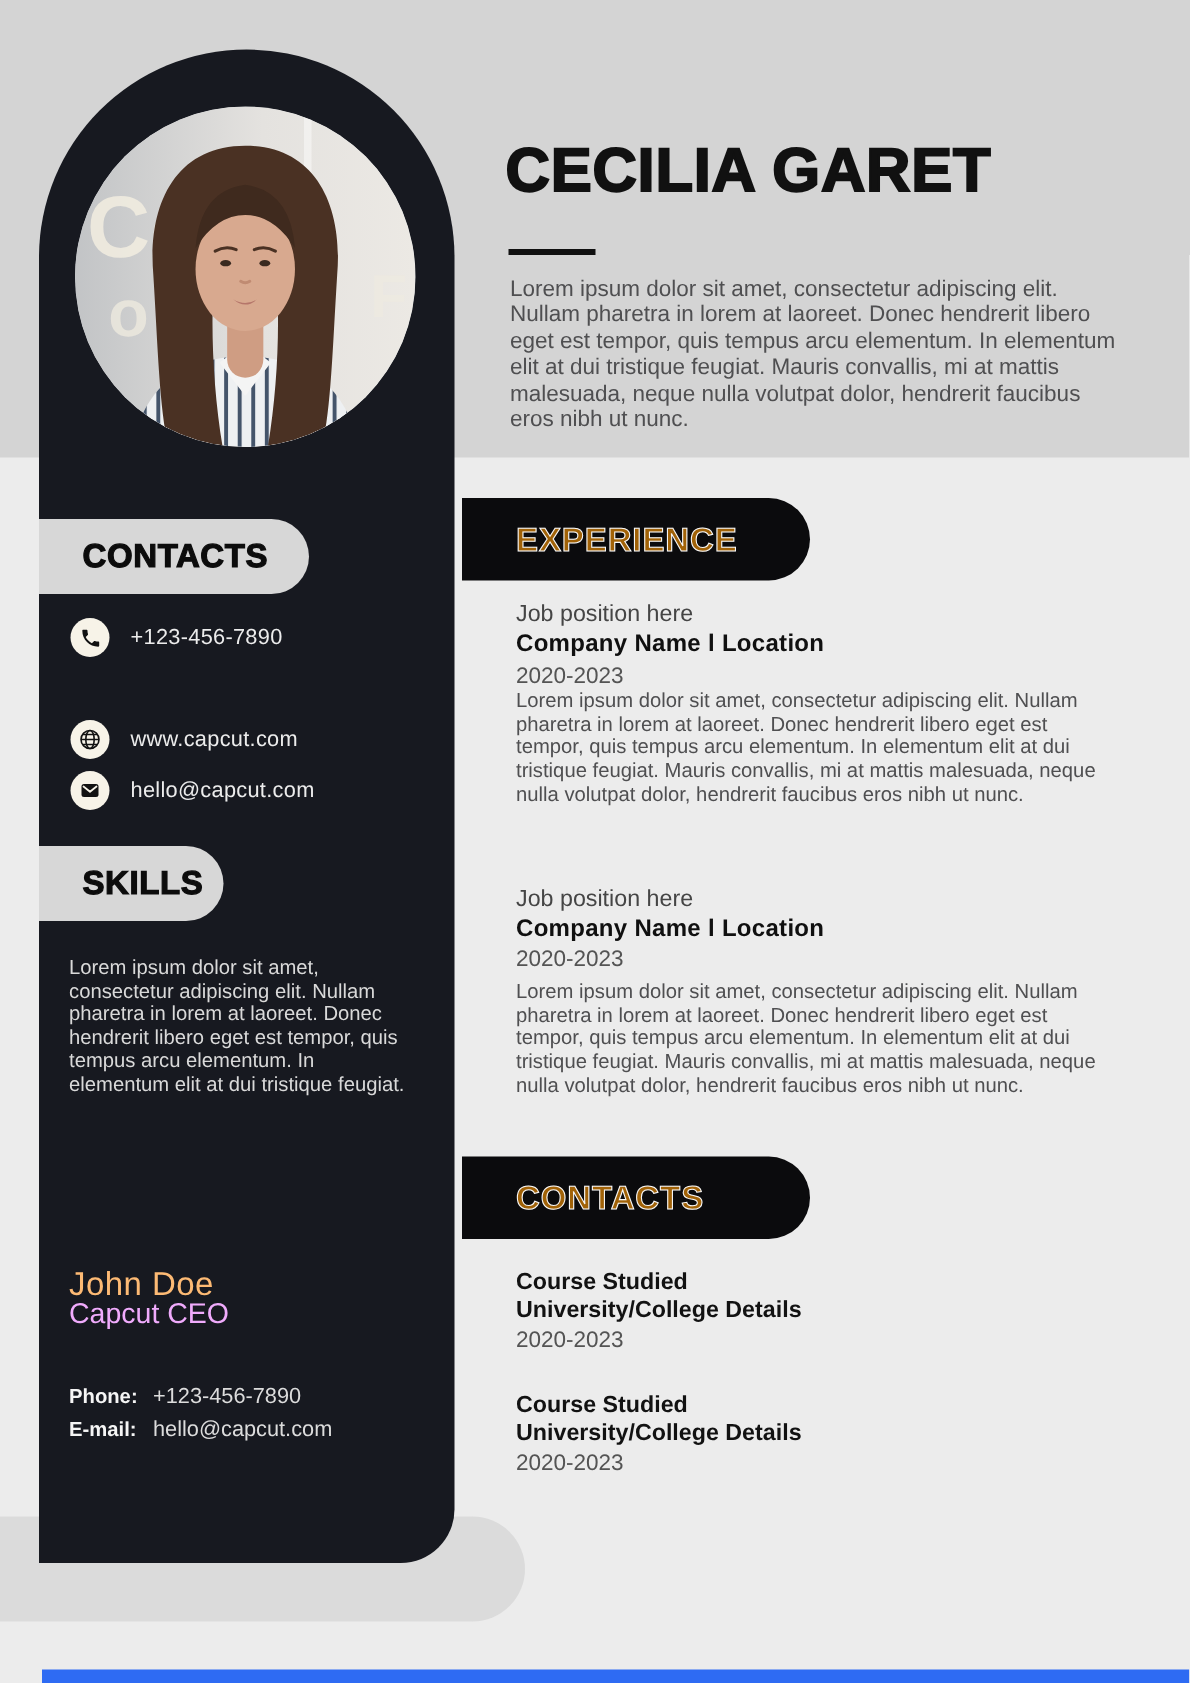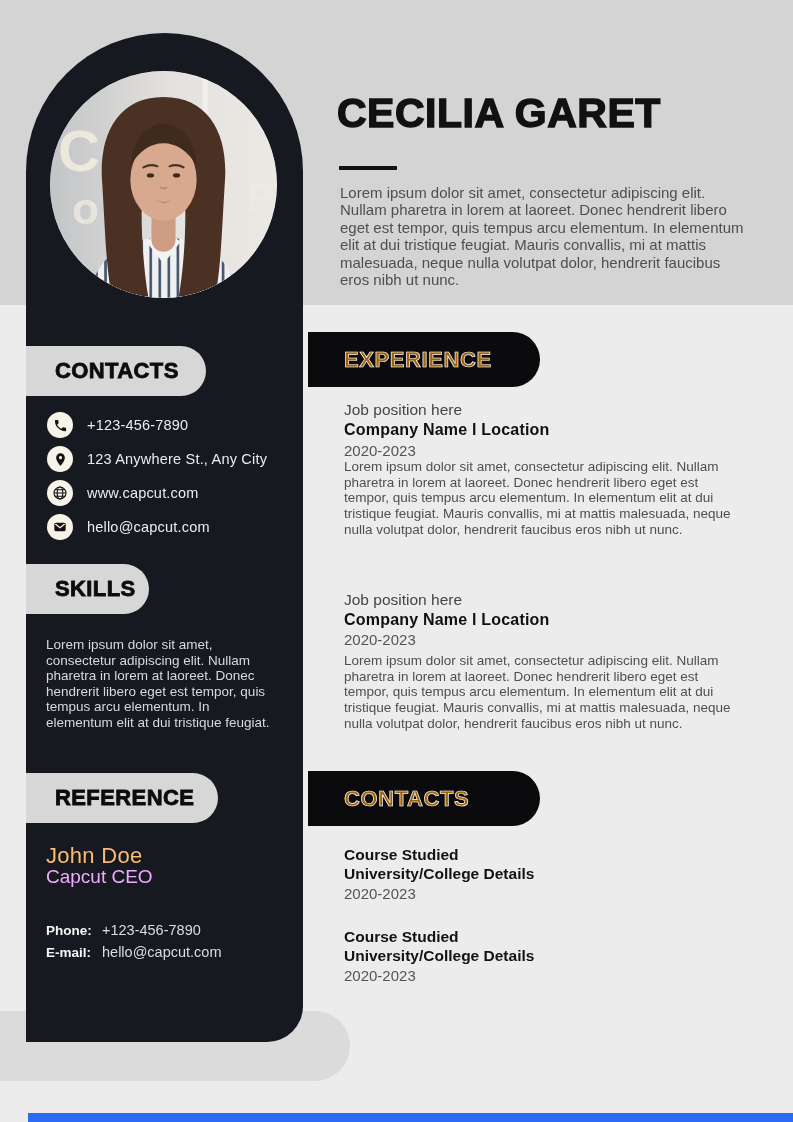--- a/index.html
+++ b/index.html
@@ -118,28 +118,20 @@
 
     <div class="contact-row" style="top:379px;">
       <span class="icon-circle">
         <svg width="15" height="15" viewBox="0 0 24 24">
             <path fill="#121212" d="M6.62 10.79c1.44 2.83 3.76 5.14 6.59 6.59l2.2-2.2c.27-.27.67-.36 1.02-.24 1.12.37 2.33.57 3.57.57.55 0 1 .45 1 1V20c0 .55-.45 1-1 1-9.39 0-17-7.61-17-17 0-.55.45-1 1-1h3.5c.55 0 1 .45 1 1 0 1.25.2 2.45.57 3.57.11.35.03.74-.25 1.02l-2.2 2.2z"></path>
           </svg>
       </span>
       <span class="contact-text">+123-456-7890</span>
     </div>
 
-    <div class="contact-row" style="top:413px;">
-      <span class="icon-circle">
-        <svg width="15" height="15" viewBox="0 0 24 24">
-            <path fill="#121212" d="M12 2C8.13 2 5 5.13 5 9c0 5.25 7 13 7 13s7-7.75 7-13c0-3.87-3.13-7-7-7zm0 9.5c-1.38 0-2.5-1.12-2.5-2.5s1.12-2.5 2.5-2.5 2.5 1.12 2.5 2.5-1.12 2.5-2.5 2.5z"></path>
-          </svg>
-      </span>
-      <span class="contact-text">123 Anywhere St., Any City</span>
-    </div>
 
     <div class="contact-row" style="top:447px;">
       <span class="icon-circle">
         <svg width="16" height="16" viewBox="0 0 24 24" fill="none" stroke="#121212" stroke-width="1.6">
           <circle cx="12" cy="12" r="9"></circle>
             <ellipse cx="12" cy="12" rx="4.2" ry="9"></ellipse>
           <path d="M3 12h18M4.6 7h14.8M4.6 17h14.8"></path>
         </svg>
       </span>
       <span class="contact-text">www.capcut.com</span>
@@ -153,23 +145,20 @@
           </svg>
       </span>
       <span class="contact-text">hello@capcut.com</span>
     </div>
 
     <div class="side-pill pill-skills">
       <span>SKILLS</span>
     </div>
     <div class="skills-text">Lorem ipsum dolor sit amet, consectetur adipiscing elit. Nullam pharetra in lorem at laoreet. Donec hendrerit libero eget est tempor, quis tempus arcu elementum. In elementum elit at dui tristique feugiat.</div>
 
-    <div class="side-pill pill-reference">
-      <span>REFERENCE</span>
-    </div>
     <div class="ref-name">John Doe</div>
     <div class="ref-role">Capcut CEO</div>
     <div class="ref-row ref-row-phone">
       <span class="ref-label">Phone:</span>
       <span class="ref-value">+123-456-7890</span>
     </div>
     <div class="ref-row ref-row-email">
       <span class="ref-label">E-mail:</span>
       <span class="ref-value">hello@capcut.com</span>
     </div>

